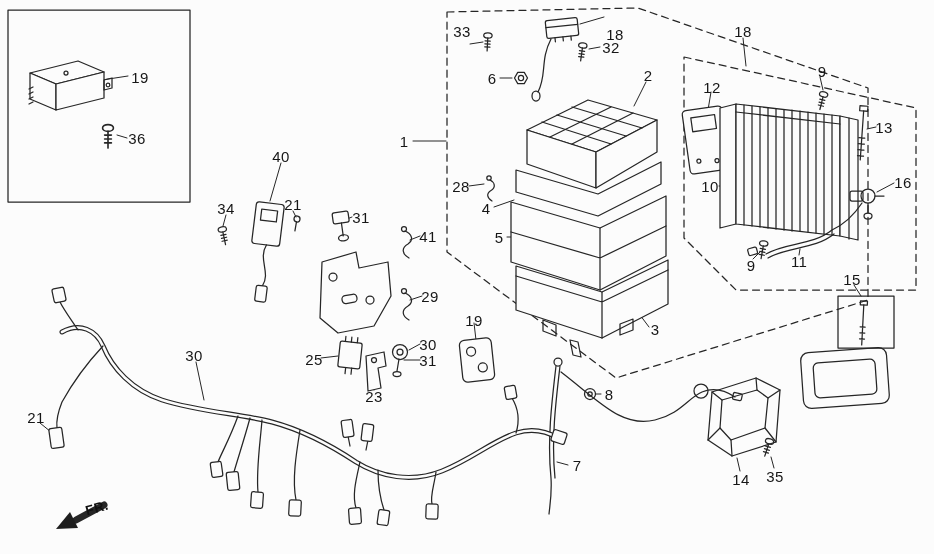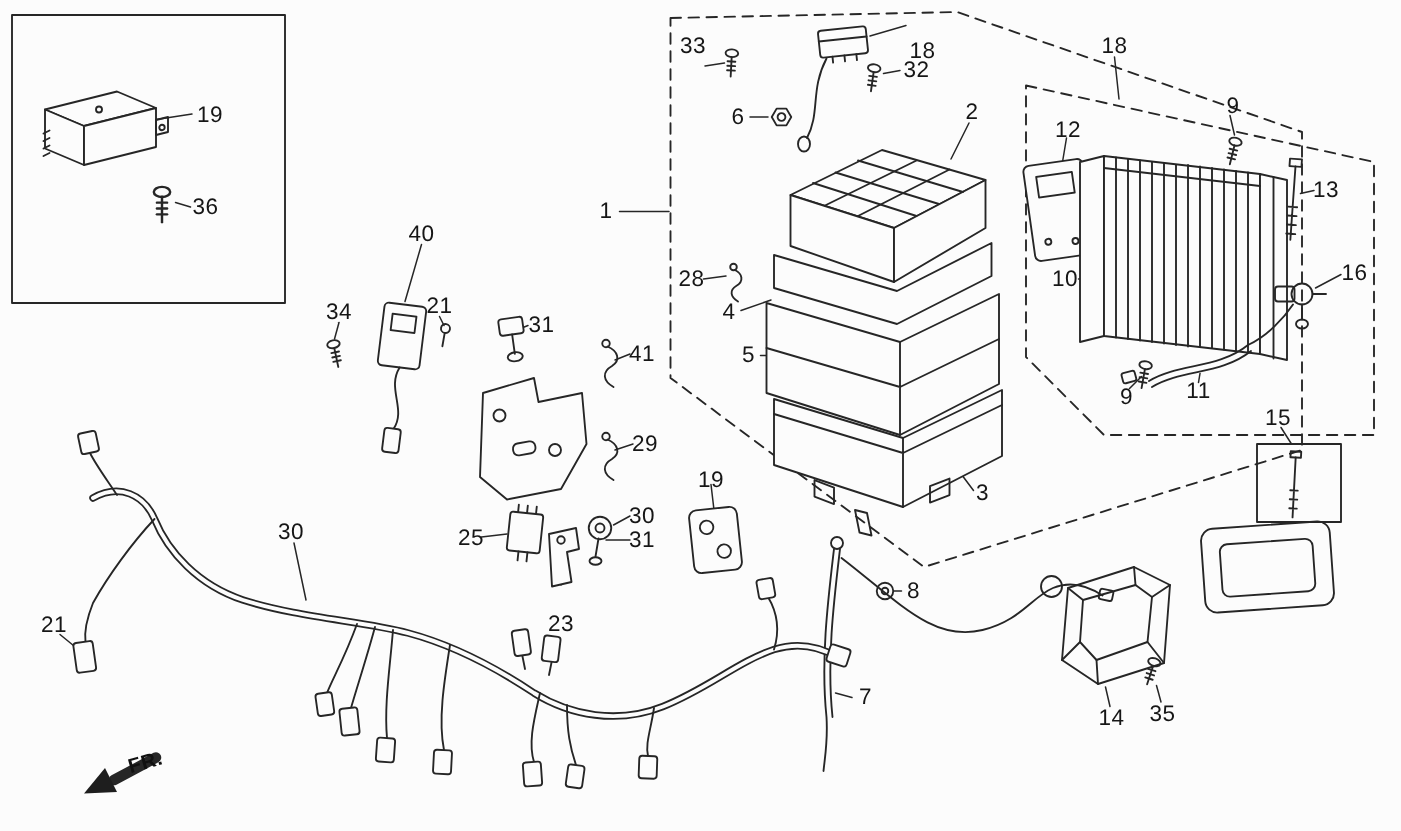--- a/index.html
+++ b/index.html
@@ -314,21 +314,21 @@
 <div class="callout" style="left:428px;top:236px">41</div>
 <div class="callout" style="left:430px;top:296px">29</div>
 <div class="callout" style="left:751px;top:265px">9</div>
 <div class="callout" style="left:799px;top:261px">11</div>
 <div class="callout" style="left:852px;top:279px">15</div>
 <div class="callout" style="left:474px;top:320px">19</div>
 <div class="callout" style="left:428px;top:344px">30</div>
 <div class="callout" style="left:428px;top:360px">31</div>
 <div class="callout" style="left:314px;top:359px">25</div>
 <div class="callout" style="left:655px;top:329px">3</div>
-<div class="callout" style="left:374px;top:416px">23</div>
+<div class="callout" style="left:374px;top:396px">23</div>
 <div class="callout" style="left:609px;top:394px">8</div>
 <div class="callout" style="left:194px;top:355px">30</div>
 <div class="callout" style="left:36px;top:417px">21</div>
 <div class="callout" style="left:577px;top:465px">7</div>
 <div class="callout" style="left:741px;top:479px">14</div>
 <div class="callout" style="left:775px;top:476px">35</div>
 
 <div class="fr-label" style="left:97px;top:508px">FR.</div>
 
 </div>

